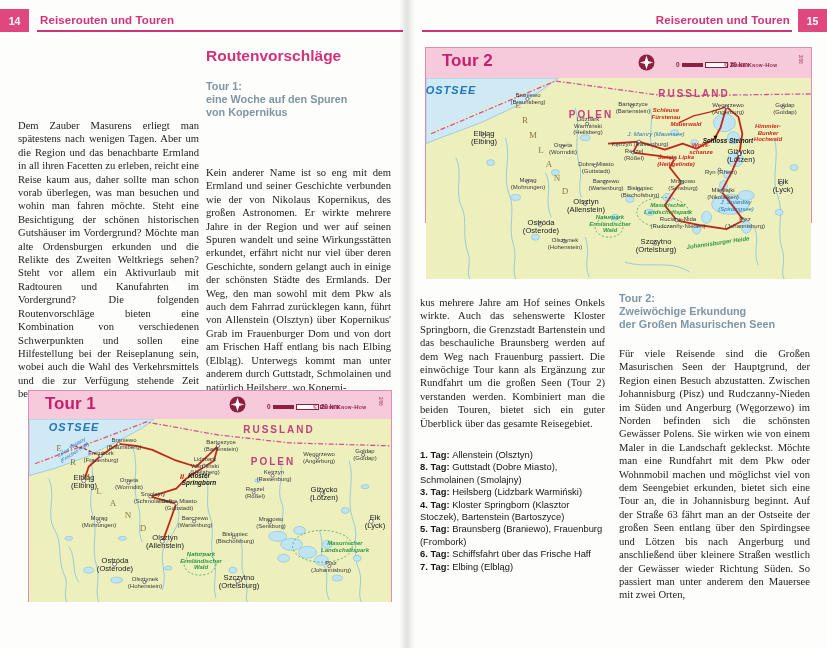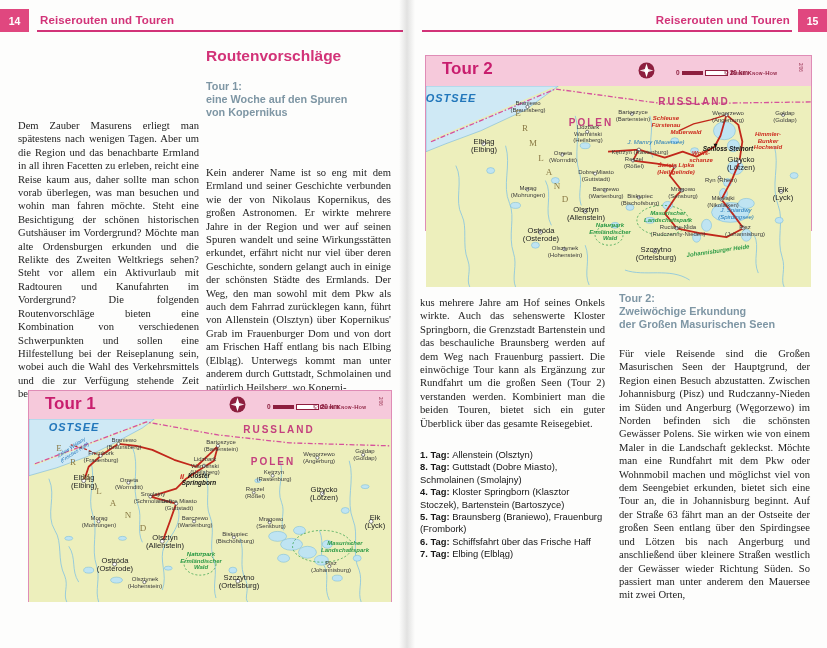--- a/index.html
+++ b/index.html
@@ -30,21 +30,21 @@
   .sechead{position:absolute;left:206px;top:47px;color:#d23378;font-weight:bold;font-size:15.5px;}
   .tourhead{position:absolute;color:#7e96a4;font-weight:bold;font-size:10.8px;line-height:13px;}
   #t1head{left:206px;top:80px;} #t2head{left:619px;top:292px;}
   
   #itinerary-list{position:absolute;left:420px;top:449px;width:186px;
     font-size:9.4px;line-height:12.4px;color:#151515;}
   .itin-day{font-weight:bold;}
   
   .map{position:absolute;background:#edefbc;border:1px solid #df8cb6;box-sizing:border-box;z-index:5;}
   #map1{left:28px;top:390px;width:364px;height:212px;}
-  #map2{left:425px;top:55px;width:387px;height:176px;}
+  #map2{left:425px;top:47px;width:387px;height:176px;}
   .map-head{position:absolute;left:0;top:0;right:0;background:#f6c9db;}
   #map1 .map-head{height:28px;} #map2 .map-head{height:30px;}
   .map-title{position:absolute;left:16px;top:3px;color:#c81e6e;font-weight:bold;font-size:17px;}
   .compass{position:absolute;}
   #map1 .compass{left:200px;top:5px;} #map2 .compass{left:212px;top:6px;}
   .scalebar{position:absolute;display:flex;align-items:center;gap:2px;
     color:#8d1f3f;font-size:6.5px;font-weight:bold;}
   #map1 .scalebar{left:238px;top:12px;} #map2 .scalebar{left:250px;top:13px;}
   .bar{height:4px;width:21px;display:inline-block;}
   .bar.dark{background:#8d1f3f;}
@@ -89,20 +89,21 @@
   <div>Tour 1:</div>
   <div>eine Woche auf den Spuren</div>
   <div>von Kopernikus</div>
 </div>
 <div class="serif" id="col2p">Kein anderer Name ist so eng mit dem Ermland und seiner Geschichte verbunden wie der von Nikolaus Kopernikus, des großen Astronomen. Er wirkte mehrere Jahre in der Region und wer auf seinen Spuren wandelt und seine Wirkungsstätten erkundet, erfährt nicht nur viel über deren Geschichte, sondern gelangt auch in einige der schönsten Städte des Ermlands. Der Weg, den man sowohl mit dem Pkw als auch dem Fahrrad zurücklegen kann, führt von Allenstein (Olsztyn) über Kopernikus' Grab im Frauenburger Dom und von dort am Frischen Haff entlang bis nach Elbing (Elbląg). Unterwegs kommt man unter anderem durch Guttstadt, Schmolainen und natürlich Heilsberg, wo Koperni-</div>
 
 <div class="serif" id="col3p">kus mehrere Jahre am Hof seines Onkels wirkte. Auch das sehenswerte Kloster Springborn, die Grenzstadt Bartenstein und das beschauliche Braunsberg werden auf dem Weg nach Frauenburg passiert. Die einwöchige Tour kann als Ergänzung zur Rundfahrt um die großen Seen (Tour 2) verstanden werden. Kombiniert man die beiden Touren, bietet sich ein guter Überblick über das gesamte Reisegebiet.</div>
 <div id="itinerary-list">
     <div><span class="itin-day">1. Tag: </span><span>Allenstein (Olsztyn)</span></div>
     <div><span class="itin-day">8. Tag: </span><span>Guttstadt (Dobre Miasto), Schmolainen (Smolajny)</span></div>
+    <div><span class="itin-day">3. Tag: </span><span>Heilsberg (Lidzbark Warmiński)</span></div>
     <div><span class="itin-day">4. Tag: </span><span>Kloster Springborn (Klasztor Stoczek), Bartenstein (Bartoszyce)</span></div>
     <div><span class="itin-day">5. Tag: </span><span>Braunsberg (Braniewo), Frauenburg (Frombork)</span></div>
     <div><span class="itin-day">6. Tag: </span><span>Schiffsfahrt über das Frische Haff</span></div>
     <div><span class="itin-day">7. Tag: </span><span>Elbing (Elbląg)</span></div>
   </div>
 <div class="tourhead" id="t2head">
   <div>Tour 2:</div>
   <div>Zweiwöchige Erkundung</div>
   <div>der Großen Masurischen Seen</div>
 </div>

